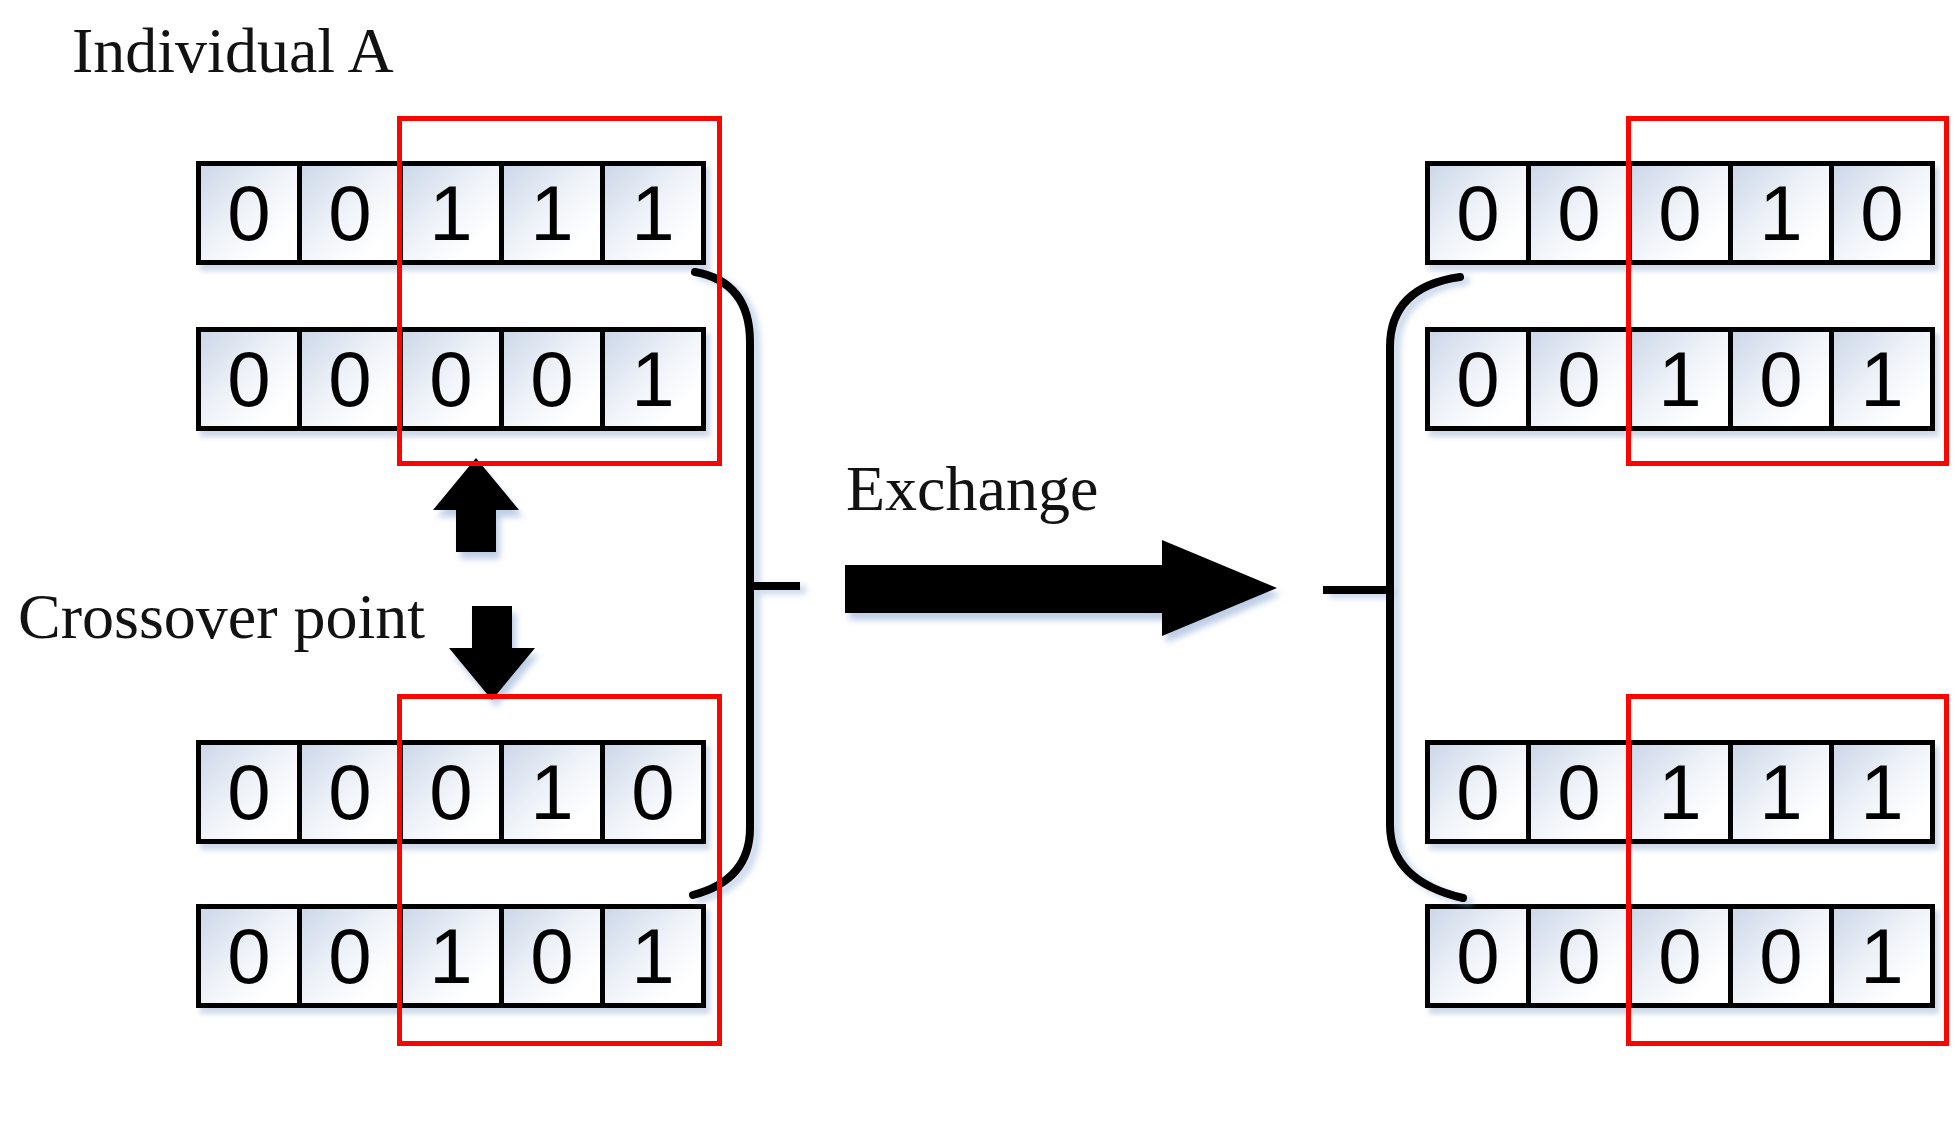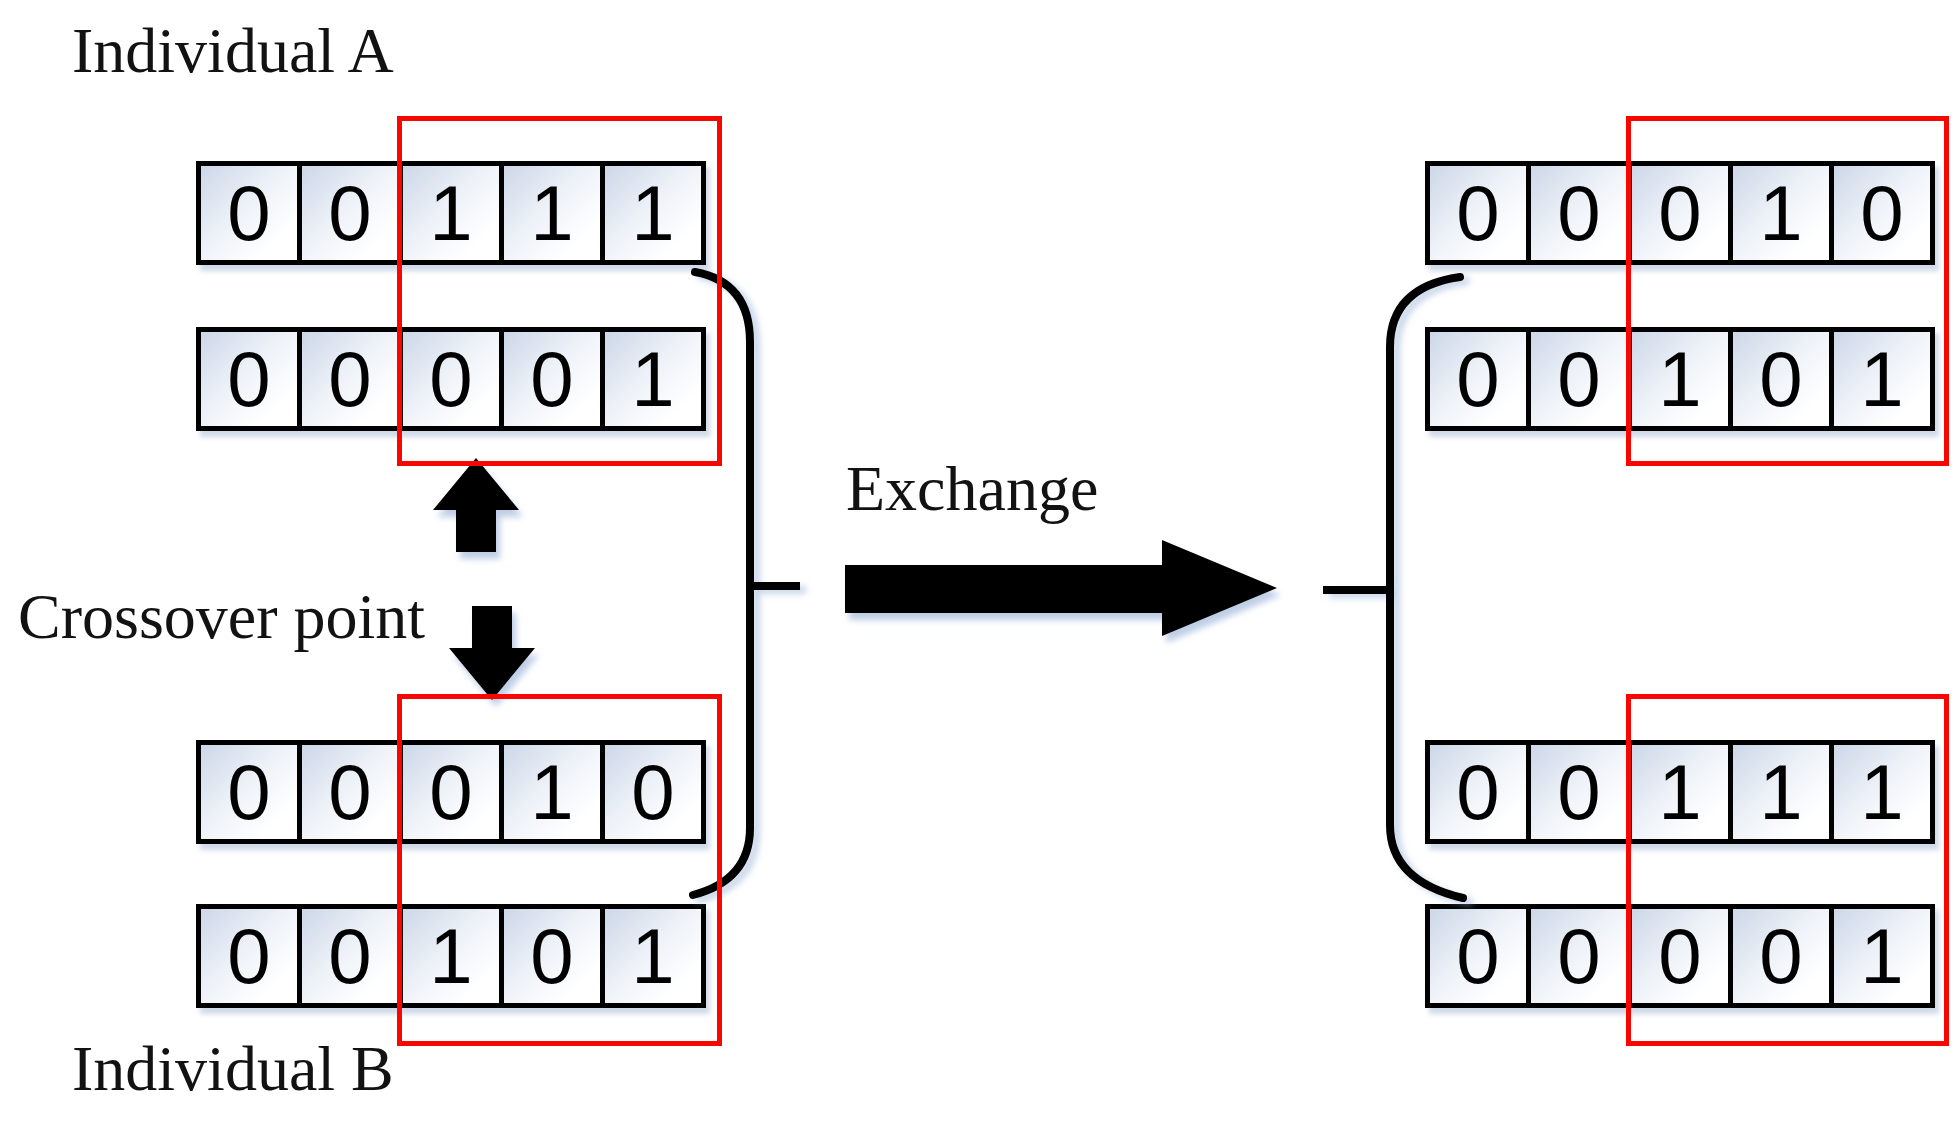--- a/index.html
+++ b/index.html
@@ -47,21 +47,20 @@
   #exchange-arrow{left:843px;top:536px;}
   #left-brace{left:678px;top:258px;}
   #right-brace{left:1318px;top:263px;}
 </style>
 </head>
 <body>
 
 <div class="canvas">
 
   <div class="lbl" id="lbl-ind-a">Individual A</div>
-  <div class="lbl" id="lbl-ind-b">Individual B</div>
   <div class="lbl" id="lbl-cross">Crossover point</div>
   <div class="lbl" id="lbl-exch">Exchange</div>
 
   <div class="srow" id="row-a1">
     <div class="cell">0</div>
     <div class="cell">0</div>
     <div class="cell">1</div>
     <div class="cell">1</div>
     <div class="cell">1</div>
   </div>

